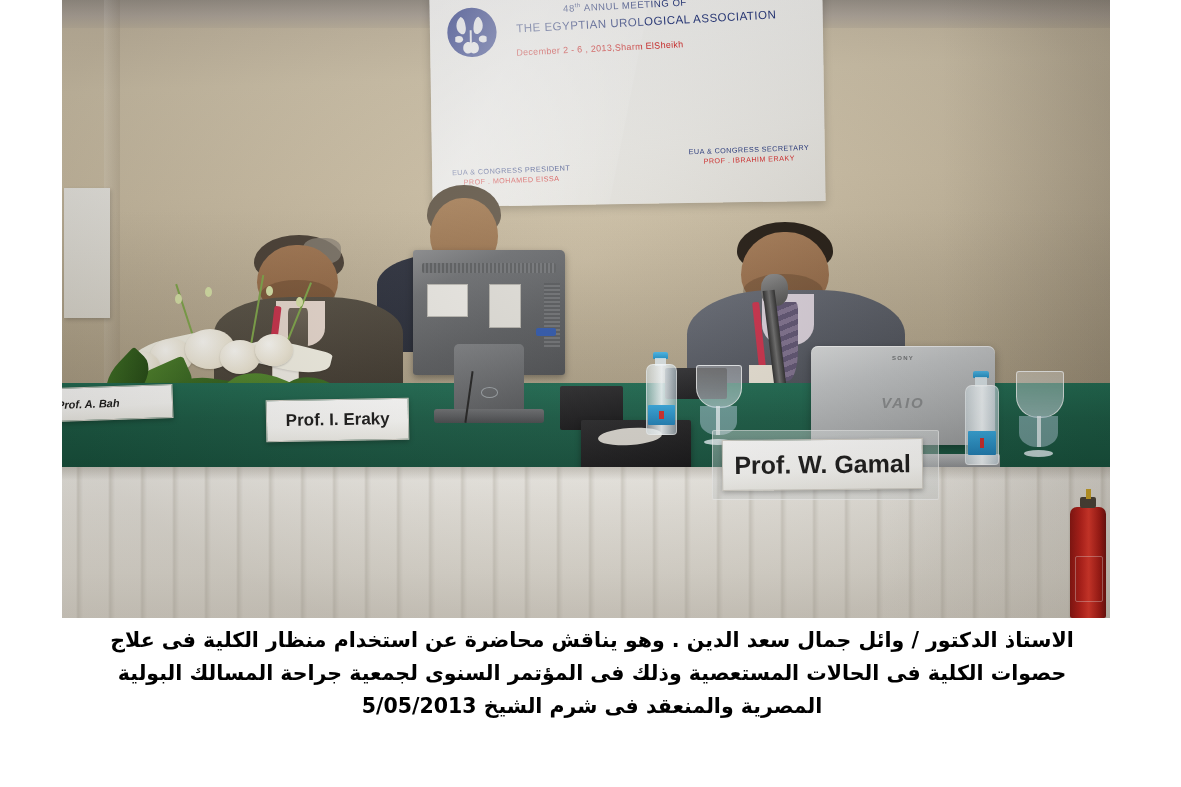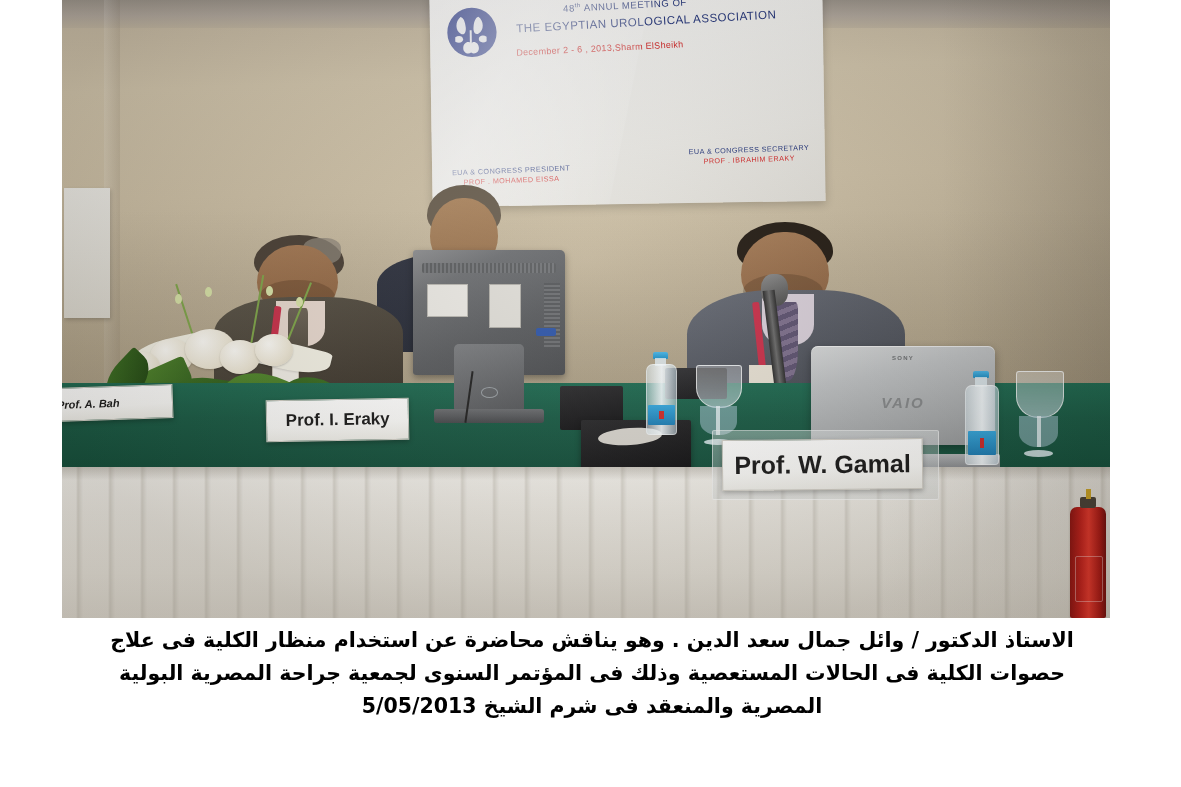--- a/index.html
+++ b/index.html
@@ -464,17 +464,17 @@
       <div class="ext-valve"></div>
       <div class="ext-pin"></div>
       <div class="ext-lbl"></div>
     </div>
 
     <div id="grade"></div>
   </div>
 
   <div id="caption">
     <span class="cline">الاستاذ الدكتور / وائل جمال سعد الدين . وهو يناقش محاضرة عن استخدام منظار الكلية فى علاج</span>
-    <span class="cline">حصوات الكلية فى الحالات المستعصية وذلك فى المؤتمر السنوى لجمعية جراحة المصرية البولية</span>
+    <span class="cline">حصوات الكلية فى الحالات المستعصية وذلك فى المؤتمر السنوى لجمعية جراحة المسالك البولية</span>
     <span class="cline">المصرية والمنعقد فى شرم الشيخ 5/05/2013</span>
   </div>
 
 </div>
 
 </body></html>

